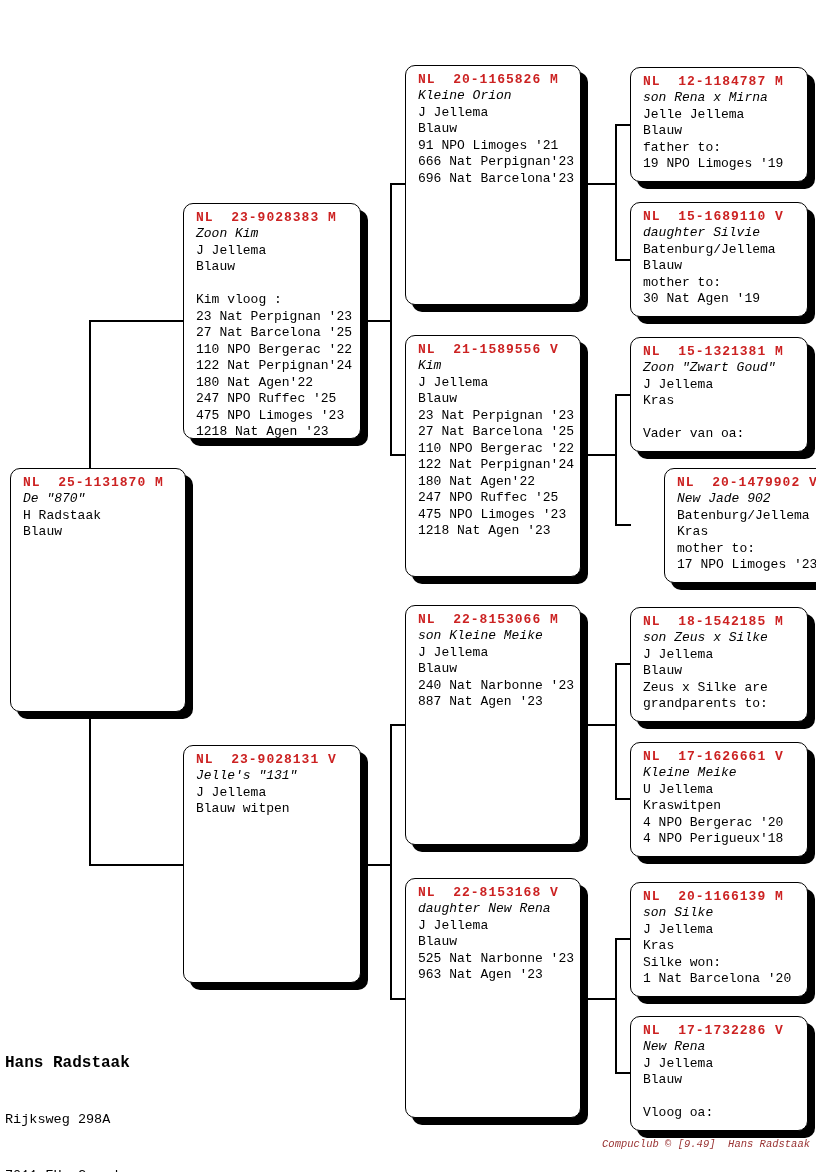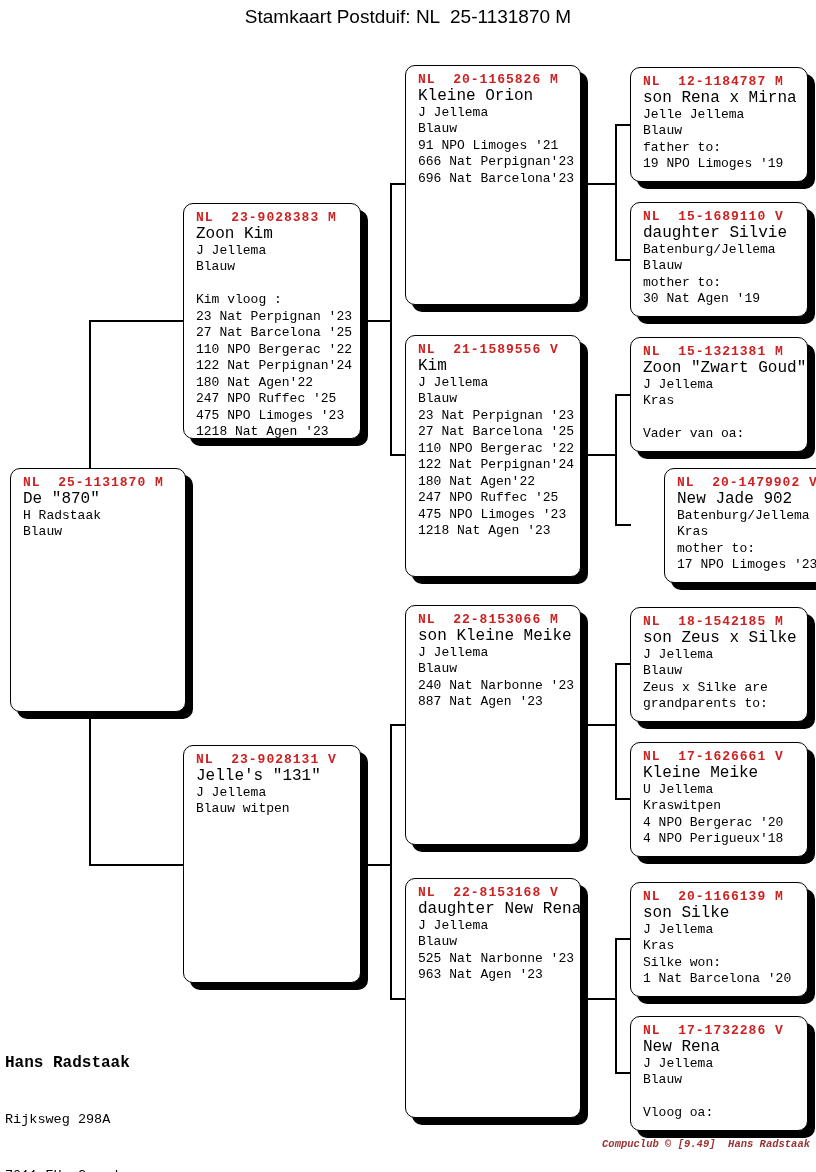--- a/index.html
+++ b/index.html
@@ -38,21 +38,22 @@
   }
   .ring {
     color: var(--ring-red);
     font-weight: bold;
     font-size: 13px;
     line-height: 17px;
     letter-spacing: 1px;
     white-space: pre;
   }
   .bname {
-    font-size: 16px;
+    font-style: italic;
+    font-size: 13px;
     line-height: 16.5px;
     white-space: pre;
   }
   .bline {
     font-size: 13px;
     line-height: 16.5px;
     white-space: pre;
   }
   .conn {
     position: absolute;
@@ -73,31 +74,30 @@
   .owner-line {
     font-size: 13.5px;
     line-height: 20px;
     white-space: pre;
   }
   .footer-credit {
     position: absolute;
     right: 6px; top: 1138px;
     font-size: 10.5px;
     font-style: italic;
-    font-weight: bold;
+    font-weight: normal;
     color: var(--footer-red);
     white-space: pre;
   }
 </style>
 </head>
 <body>
 
 <div id="page">
 
-  <div class="page-title">Stamkaart Postduif: NL  25-1131870 M</div>
 
   <div class="conn" style="left:89px;top:320px;width:2px;height:546px"></div>
   <div class="conn" style="left:89px;top:320px;width:95px;height:2px"></div>
   <div class="conn" style="left:89px;top:864px;width:95px;height:2px"></div>
 
   <div class="conn" style="left:361px;top:320px;width:31px;height:2px"></div>
   <div class="conn" style="left:390px;top:183px;width:2px;height:273px"></div>
   <div class="conn" style="left:390px;top:183px;width:16px;height:2px"></div>
   <div class="conn" style="left:390px;top:454px;width:16px;height:2px"></div>
 

